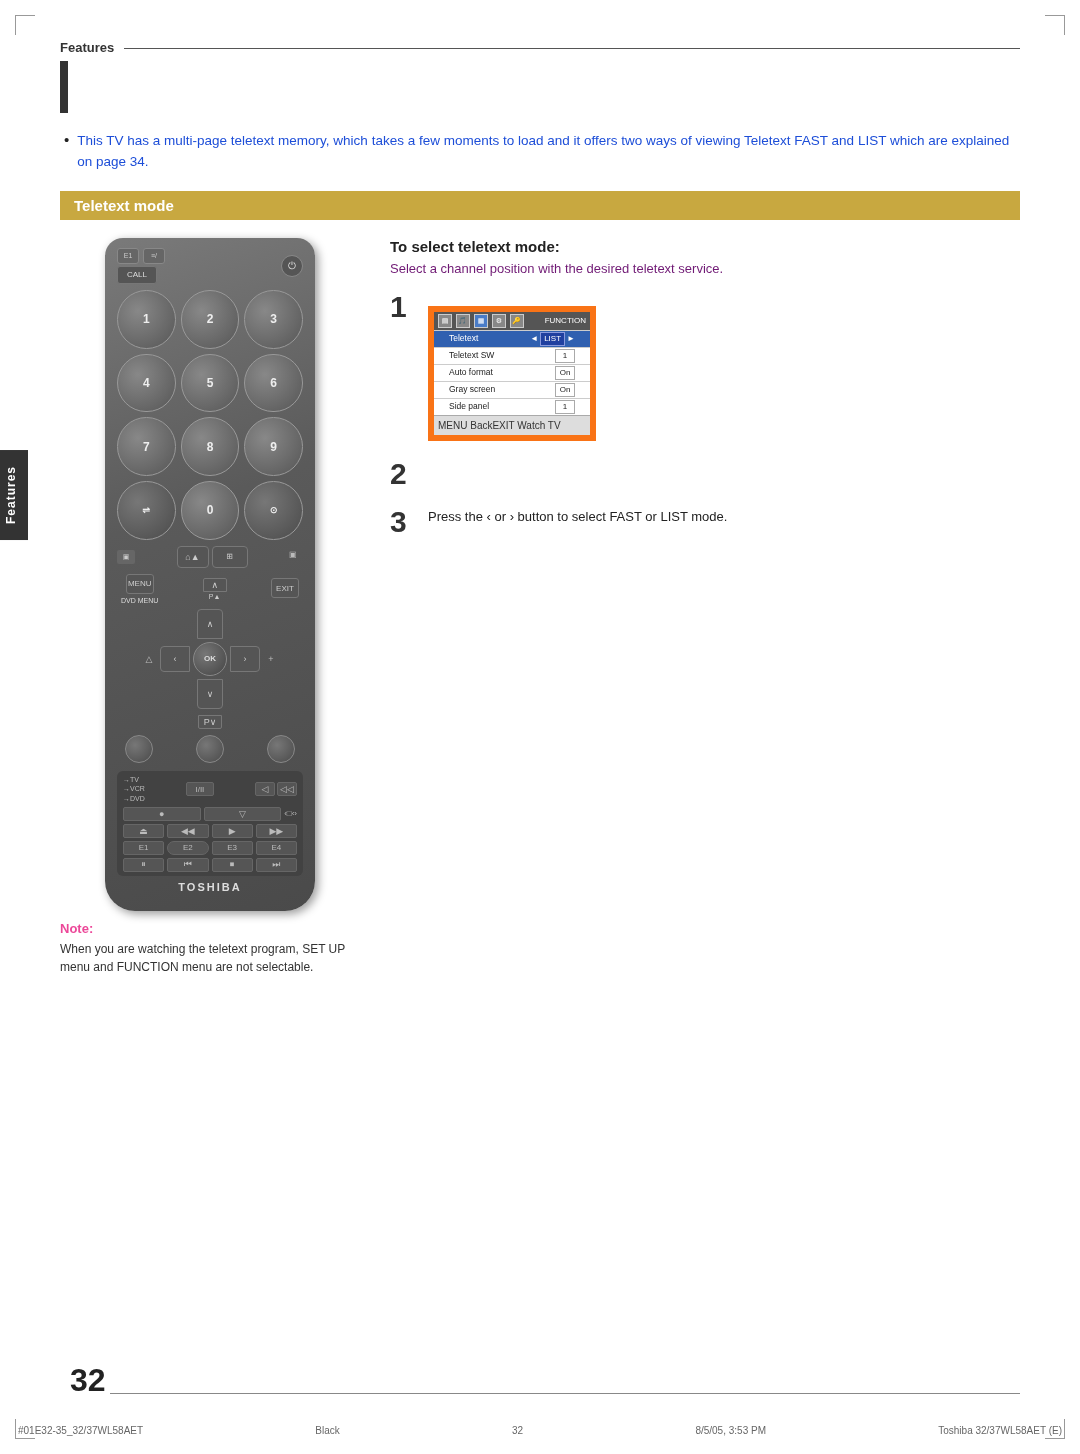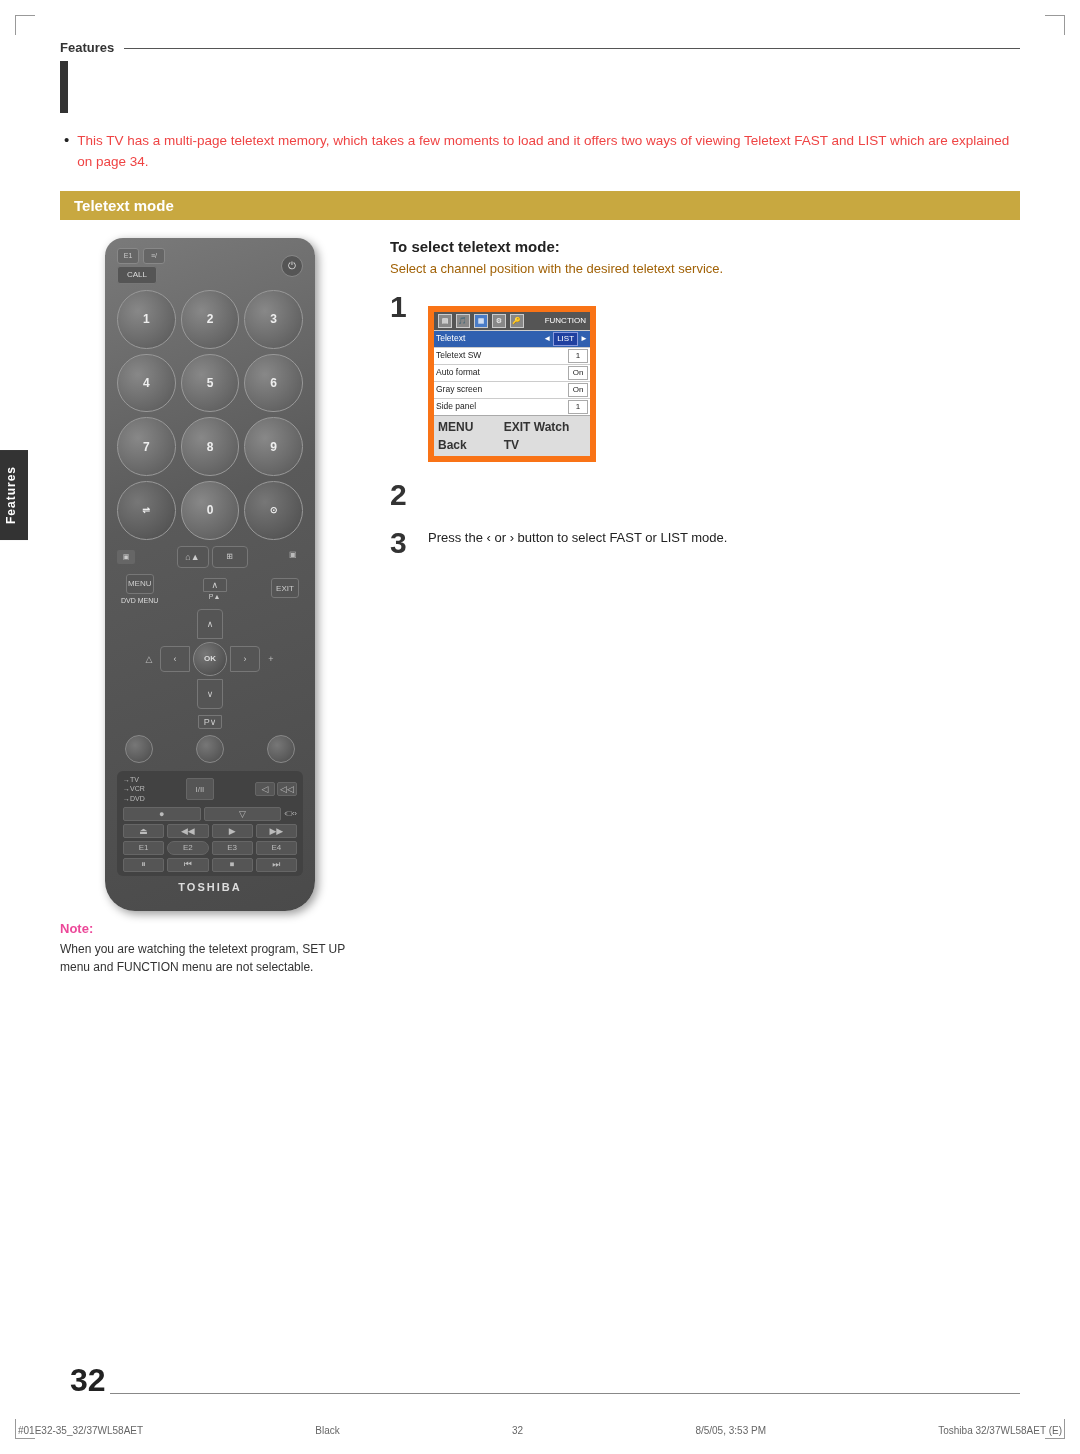--- a/index.html
+++ b/index.html
@@ -65,21 +65,21 @@
     }
     .title-text {
       font-size: 44px;
       font-weight: bold;
       color: #111;
       letter-spacing: -0.5px;
     }
     
     .intro-text {
       font-size: 13.5px;
-      color: #ef4444;
+      color: #1d4ed8;
       margin-bottom: 20px;
       margin-left: 10px;
       line-height: 1.55;
     }
     
     .section-header {
       background: #c8a840;
       color: #fff;
       font-size: 15px;
       font-weight: bold;
@@ -307,21 +307,21 @@
     }
     
     .to-select-title {
       font-size: 15px;
       font-weight: bold;
       color: #222;
       margin-bottom: 6px;
     }
     .select-desc {
       font-size: 13px;
-      color: #a16207;
+      color: #701a75;
       margin-bottom: 16px;
     }
     
     .step {
       display: flex;
       gap: 14px;
       margin-bottom: 18px;
       align-items: flex-start;
     }
     .step-num {
@@ -370,21 +370,21 @@
       font-size: 7px;
       color: #fff;
     }
     .menu-icon-box.active {
       background: #4a7cc7;
     }
     .menu-row {
       display: flex;
       justify-content: space-between;
       border-top: 1px solid #ccc;
-      padding: 1px 2px;
+      padding: 1px 15px;
       font-size: 8.5px;
     }
     .menu-row.highlight {
       background: #3060b0;
       color: #fff;
     }
     .menu-row-label { }
     .menu-row-val {
       background: #fff;
       border: 1px solid #aaa;
@@ -393,27 +393,25 @@
       text-align: center;
       font-size: 8px;
     }
     .menu-row.highlight .menu-row-val {
       background: #2040a0;
       color: #fff;
       border-color: #8899dd;
     }
     .menu-footer {
       display: flex;
-      justify-content: space-between;
       background: #ddd;
       padding: 2px 4px;
-      font-size: 12px;
+      font-size: 10px;
       color: #333;
       border-top: 1px solid #aaa;
-      font-weight: bold;
     }
     
     .note-section {
       margin-top: 10px;
     }
     .note-title {
       font-size: 13px;
       font-weight: bold;
       color: #ec4899;
       margin-bottom: 4px;
@@ -580,21 +578,21 @@
             <div class="r-round-btn"></div>
           </div>
 
           <div class="r-section">
             <div class="r-row">
               <div style="font-size:7px; color:#bbb; line-height:1.4;">
                 <div>→TV</div>
                 <div>→VCR</div>
                 <div>→DVD</div>
               </div>
-              <div style="width:28px; height:22px; background:#555; border:1px solid #666; border-radius:2px; display:flex; align-items:center; justify-content:center; font-size:8px; color:#bbb;">I/II</div>
+              <div style="width:28px; height:14px; background:#555; border:1px solid #666; border-radius:2px; display:flex; align-items:center; justify-content:center; font-size:8px; color:#bbb;">I/II</div>
               <div style="display:flex; gap:2px;">
                 <div class="r-small-rect" style="width:20px; font-size:9px;">◁</div>
                 <div class="r-small-rect" style="width:20px; font-size:9px;">◁◁</div>
               </div>
             </div>
             <div class="r-row">
               <div class="r-small-rect" style="width:16px; font-size:9px;">●</div>
               <div class="r-small-rect" style="width:16px; font-size:9px;">▽</div>
               <div style="display:flex; gap:2px; align-items:center; font-size:8px; color:#bbb;">
                 <span>‹□‹›</span>

